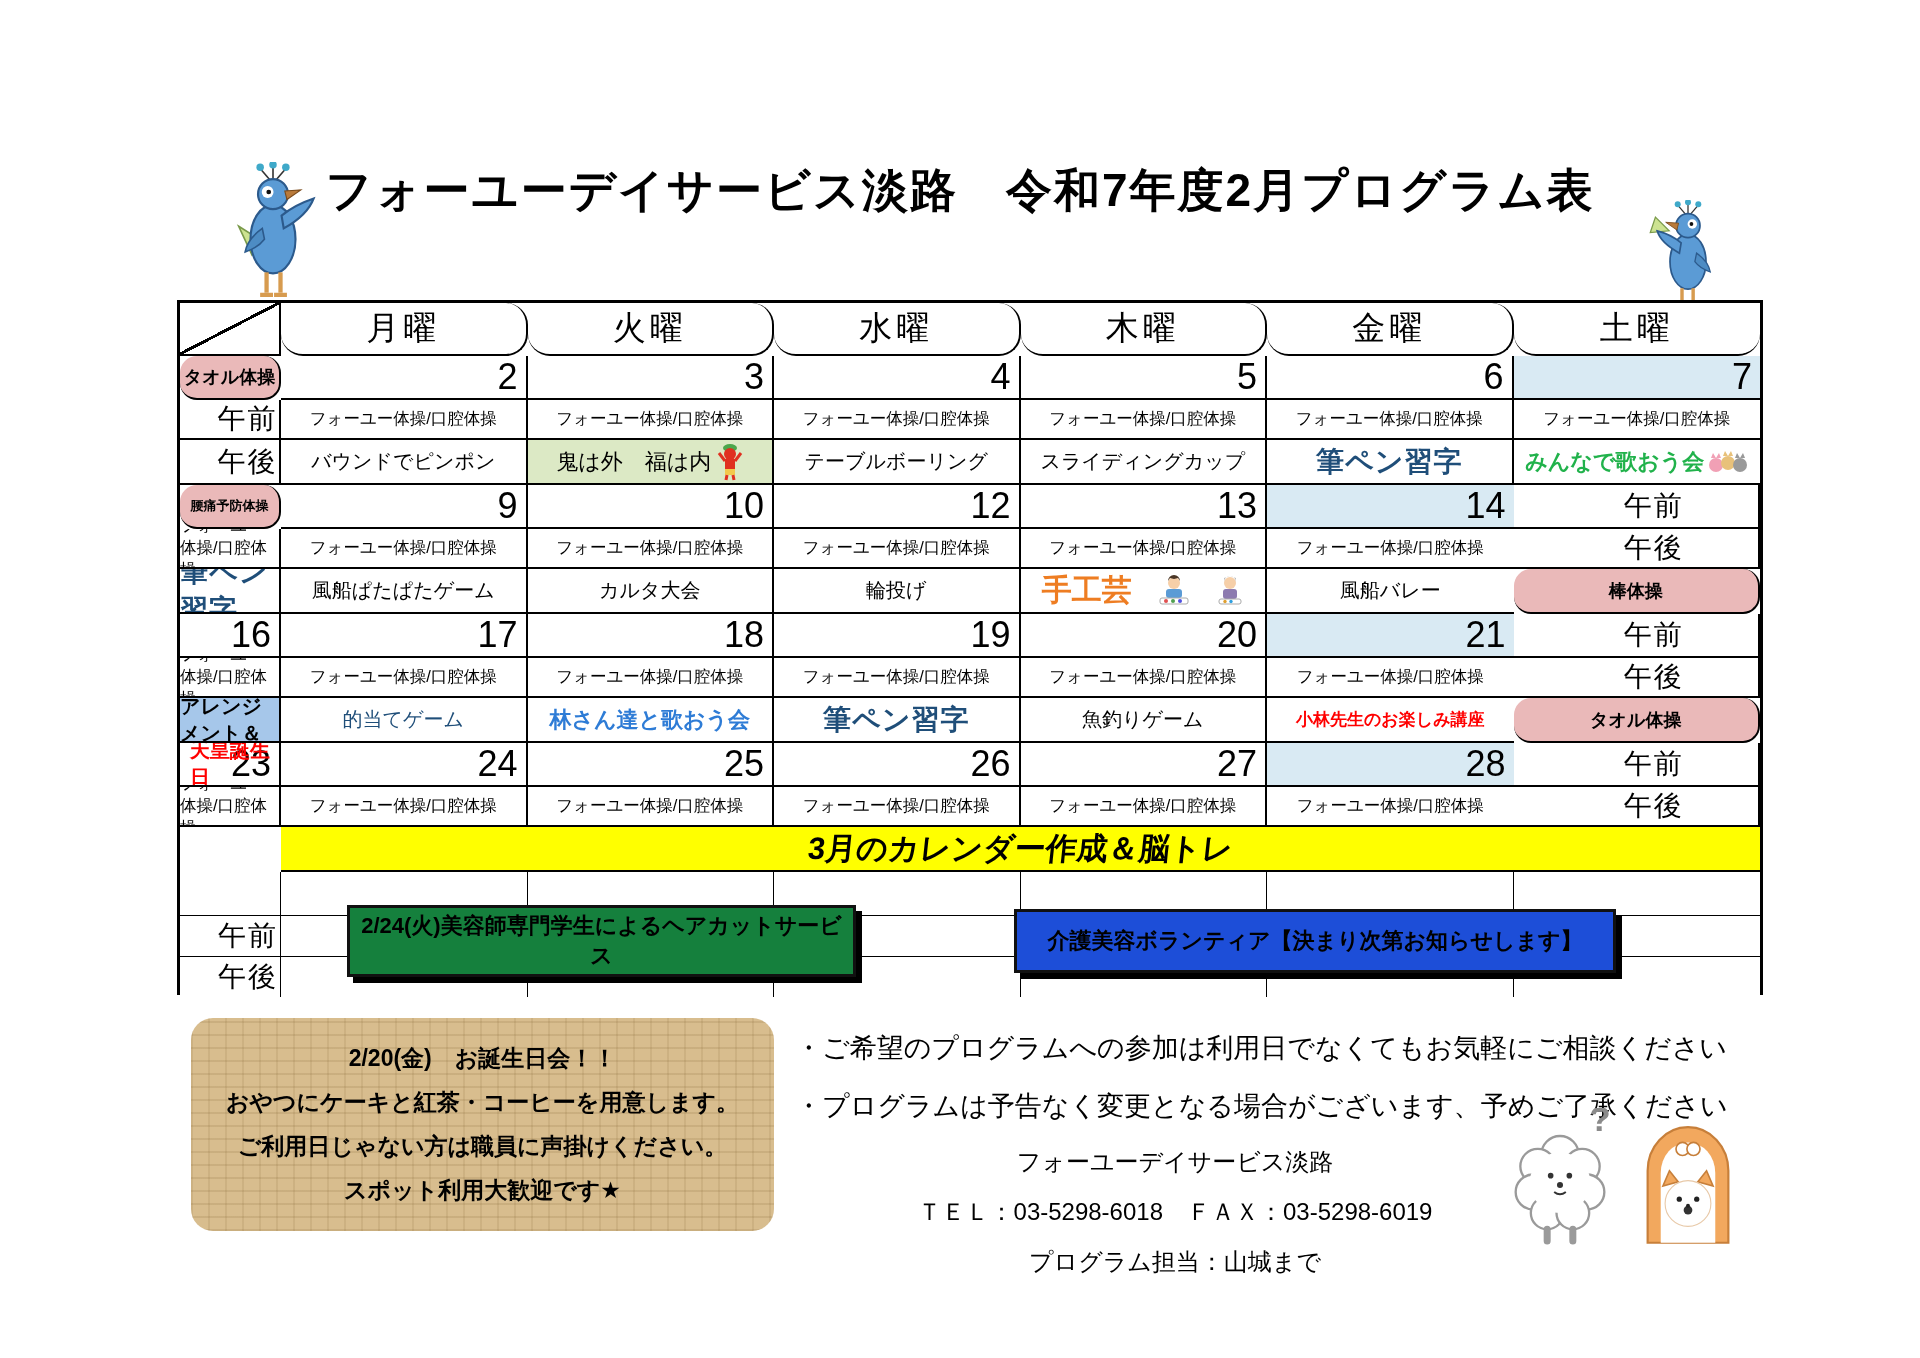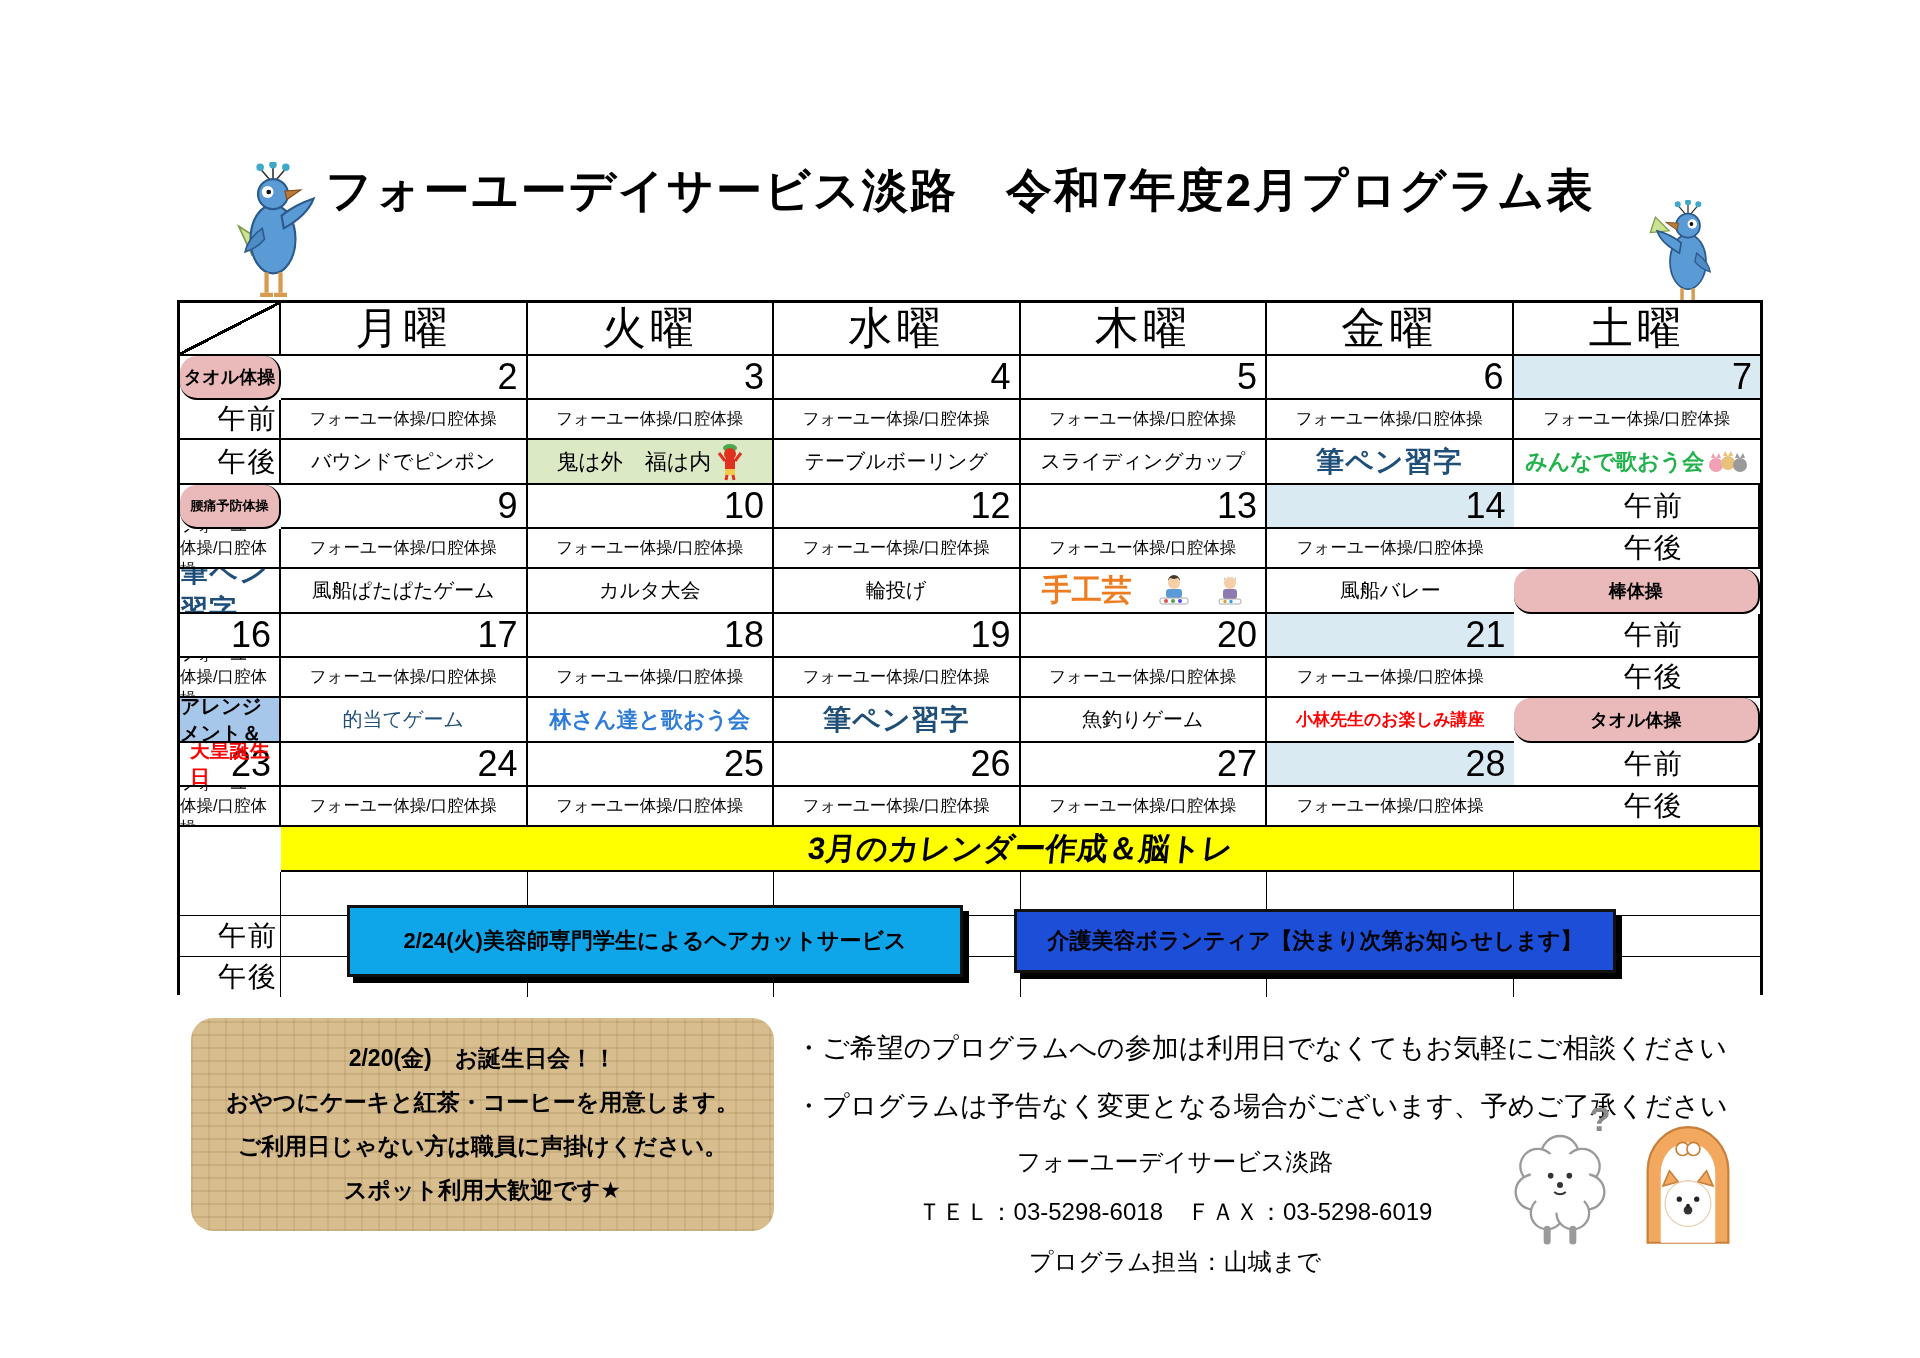--- a/index.html
+++ b/index.html
@@ -11,21 +11,21 @@
   .cal{position:absolute;left:177px;top:300px;width:1586px;height:695px;
        display:grid;grid-template-columns:101px repeat(6,1fr);
        grid-template-rows:53px 44px 40px 45px 44px 40px 45px 44px 40px 45px 44px 40px 45px 44px 41px 40px;
        border:3px solid #000;background:#fff;box-sizing:border-box;}
   .c{border-right:2px solid #000;border-bottom:2px solid #000;
      display:flex;align-items:center;justify-content:center;
      position:relative;overflow:hidden;box-sizing:border-box;background:#fff;}
   .lc{border-right:none;} .lr{border-bottom:none;}
   .thin{border-right-width:1px;border-bottom-width:1px;}
   .corner{background:linear-gradient(to bottom right,transparent calc(50% - 1.5px),#000 calc(50% - 1.5px),#000 calc(50% + 1.5px),transparent calc(50% + 1.5px));}
-  .hdr{font-size:44px;letter-spacing:4px;}
+  .hdr{font-size:33px;letter-spacing:4px;border-radius:22px;}
   .lbl{background:#eab9b9;font-weight:bold;font-size:18px;border-radius:17px;}
   .lbl.small{font-size:13px;}
   .rowlbl{font-size:28px;letter-spacing:2px;padding-left:36px;}
   .date{justify-content:flex-end;padding-right:8px;font-size:36px;}
   .sat{background:#d9eaf3;}
   .holiday{position:absolute;left:10px;top:50%;transform:translateY(-50%);
            color:#ff0000;font-weight:bold;font-size:20px;}
   .amc{font-size:16.5px;}
   .pmc{font-size:20px;}
   .navybig{color:#1f4e79;font-weight:bold;font-size:28px;letter-spacing:1px;}
@@ -37,21 +37,21 @@
   .greenbg{background:#dce9c5;font-weight:normal;font-size:22px;gap:6px;}
   .bluebg{background:#a6c7ea;font-weight:bold;font-size:20px;}
   .ybanner{grid-column:2/8;background:#ffff00;border-bottom:2px solid #000;
            display:flex;align-items:center;justify-content:center;
            font-size:31px;font-weight:bold;transform:none;box-sizing:border-box;}
   .ybanner span{transform:skewX(-6deg);display:inline-block;}
   
   .fbanner{position:absolute;display:flex;align-items:center;justify-content:center;
            font-weight:bold;font-size:22px;border:3px solid #111;box-shadow:6px 6px 0 #000;
            box-sizing:border-box;text-align:center;}
-  .fb-orange{left:347px;top:905px;width:616px;height:72px;background:#0ea5e9;}
+  .fb-orange{left:347px;top:905px;width:509px;height:72px;background:#15803d;}
   .fb-pink{left:1014px;top:909px;width:602px;height:64px;background:#1d4ed8;}
   
   .bbox{position:absolute;left:191px;top:1018px;width:583px;height:213px;
         background-color:#d8bd8e;
         background-image:repeating-linear-gradient(0deg,rgba(120,90,40,.15) 0 2px,transparent 2px 13px),
                          repeating-linear-gradient(90deg,rgba(120,90,40,.12) 0 2px,transparent 2px 17px);
         display:flex;flex-direction:column;align-items:center;justify-content:center;
         gap:13px;font-weight:bold;font-size:23px;text-align:center;border-radius:22px;}
   
   .notes{position:absolute;left:795px;top:1030px;width:760px;}

